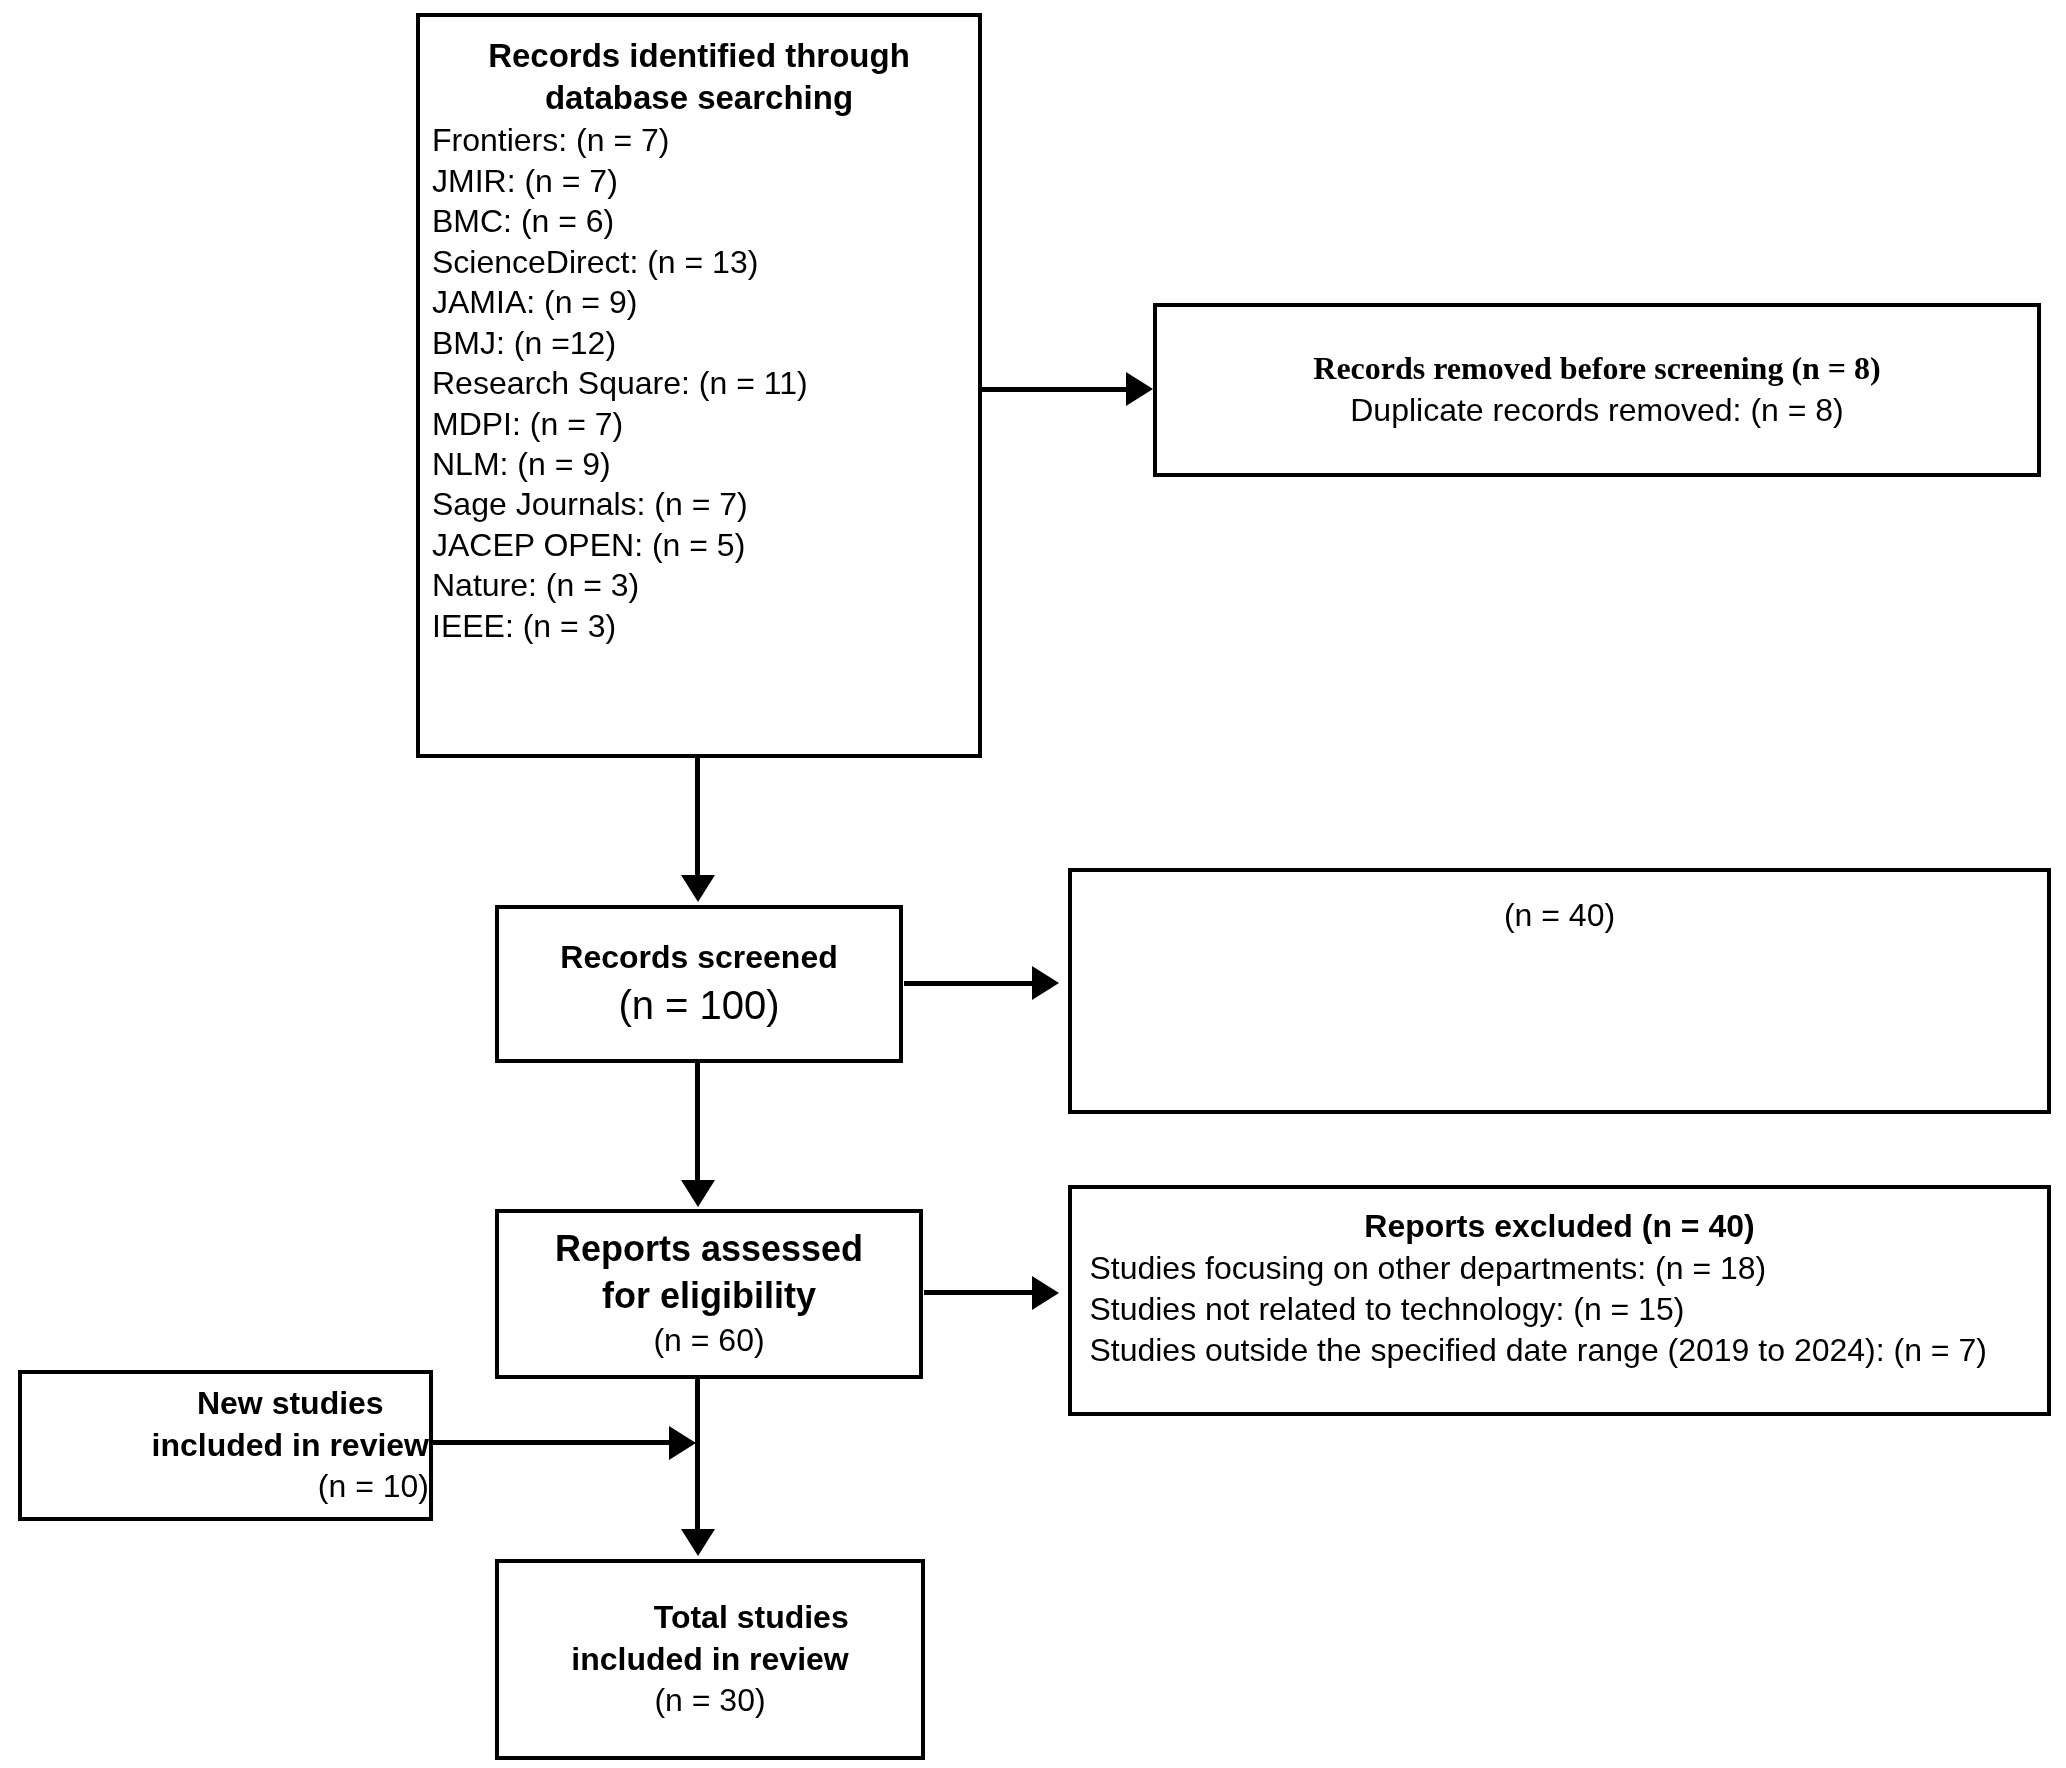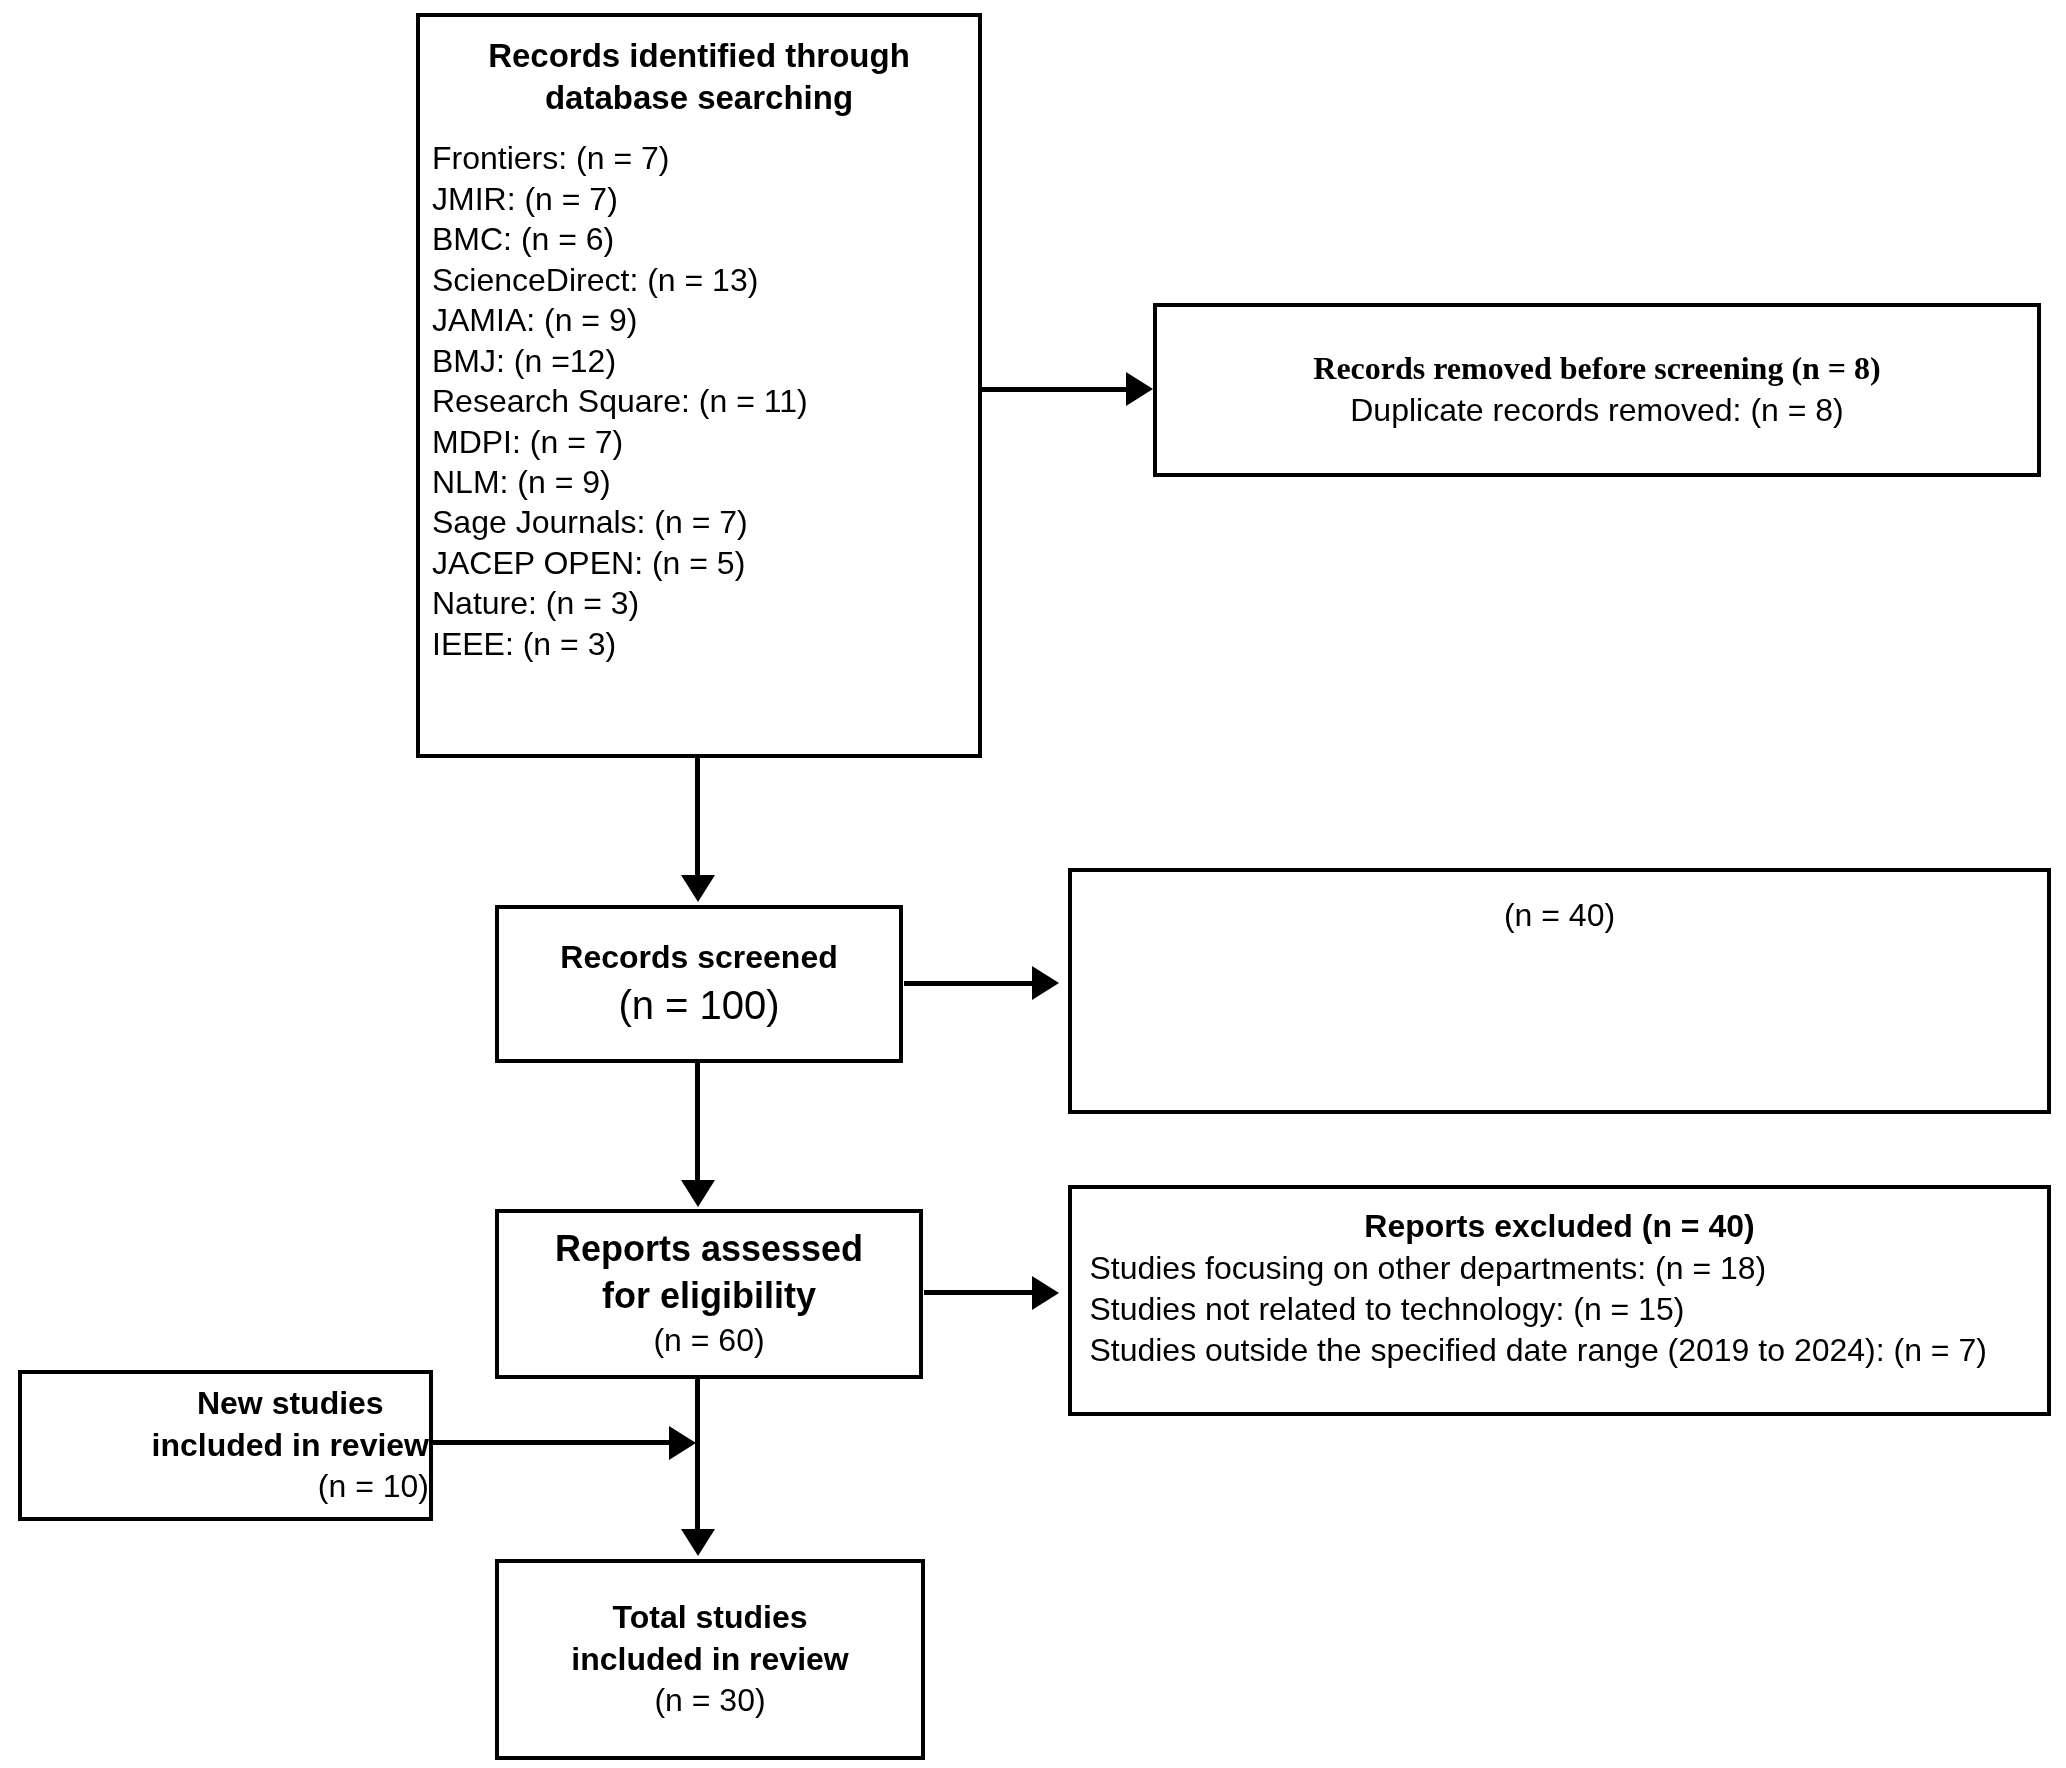--- a/index.html
+++ b/index.html
@@ -43,21 +43,21 @@
     white-space: pre-wrap;
   }
 
   
   #box-identified {
     left: 416px;  top: 13.4px;
     width: 566px; height: 745px;
     justify-content: flex-start;
     padding-top: 17.4px;
   }
-  #box-identified .title { font-size: 33px; line-height: 1.28; margin-bottom: 19px; }
+  #box-identified .title { font-size: 33px; line-height: 1.28; margin-bottom: 1px; }
   #box-identified .list  { font-size: 32px; line-height: 1.265; }
 
   
   #box-removed {
     left: 1153px; top: 303px;
     width: 888px; height: 174px;
     justify-content: center;
     align-items: center;
   }
   #box-removed .title { font-size: 32px; font-family: Liberation Serif, serif; }
@@ -111,21 +111,21 @@
   }
   #box-new .title { font-size: 32px; }
   #box-new .sub   { font-size: 32px; }
 
   
   #box-total {
     left: 495px; top: 1559px;
     width: 430px; height: 201px;
     align-items: center;
   }
-  #box-total .title { font-size: 32px; }
+  #box-total .title { font-size: 32px; text-align: right; }
   #box-total .sub   { font-size: 32px; }
 
   
   .conn {
     position: absolute;
     background: #000000;
   }
   .conn.h { height: 5.4px; }
   .conn.v { width: 5.4px; }
   .arrow-head {

